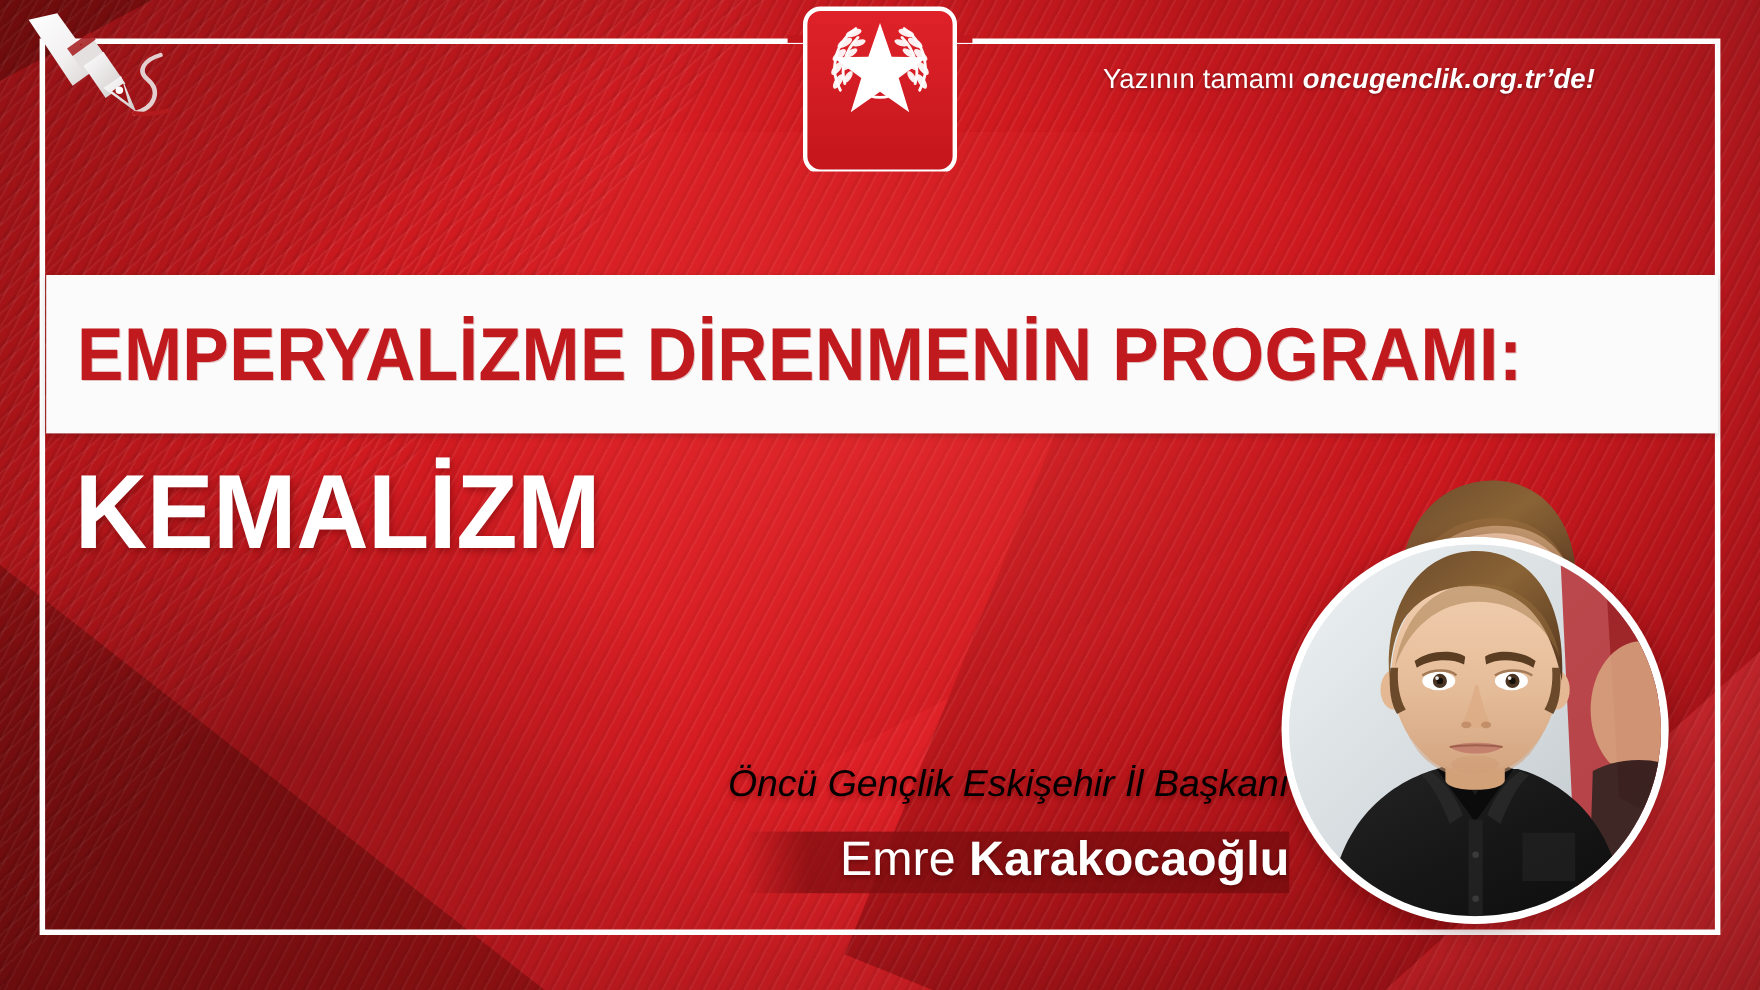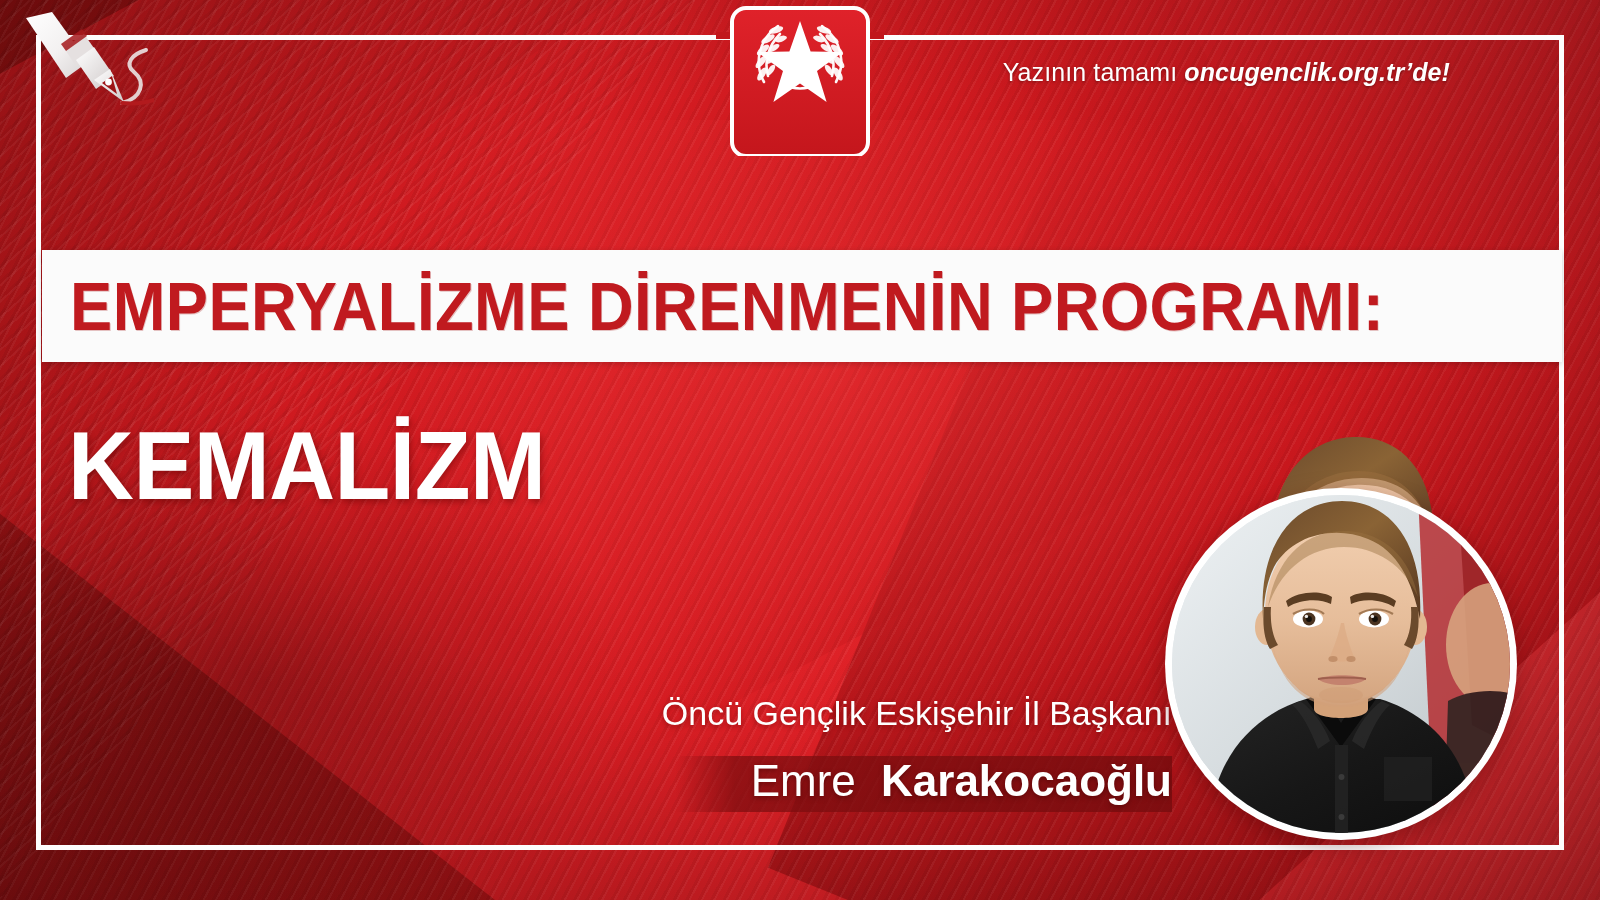--- a/index.html
+++ b/index.html
@@ -133,21 +133,21 @@
     white-space:nowrap;
     text-shadow:0 1px 3px rgba(0,0,0,.35);
     margin-left:13px;
   }
   .site-note b{
     font-weight:700;font-style:italic;
   }
 
   
   .title-band{
-    position:absolute;left:42px;top:250px;width:1520px;height:112px;
+    position:absolute;left:42px;top:250px;width:1520px;height:144px;
     background:#fbfbfb;
     display:flex;align-items:center;
     box-shadow:0 2px 6px rgba(0,0,0,.18);
   }
   .title-band .headline{
     margin-left:28px;
     color:#c01a1f;
     font-weight:700;
     font-size:68px;
     line-height:1;
@@ -171,40 +171,41 @@
     white-space:nowrap;
     text-shadow:2px 3px 7px rgba(90,0,0,.45);
   }
 
   
   .author{
     position:absolute;left:0;top:694px;width:1172px;
     text-align:right;
   }
   .author-role{
-    color:#ffffff;
+    color:#000000;
     font-size:34px;
     line-height:1.12;
     white-space:nowrap;
     text-shadow:0 2px 5px rgba(90,0,0,.45);
+    font-style:italic;
   }
   .author-name-wrap{
     position:absolute;left:675px;top:756px;width:497px;height:56px;
     background:linear-gradient(90deg,rgba(125,13,15,.0) 0%,rgba(125,13,15,.72) 12%,rgba(118,12,14,.80) 100%);
     text-align:right;
   }
   .author-name{
     position:absolute;right:0;top:-4px;
     color:#ffffff;
     font-size:44px;
     line-height:1.3;
     white-space:nowrap;
     text-shadow:0 2px 5px rgba(60,0,0,.5);
   }
-  .author-name b{font-weight:700;margin-left:13px;}
+  .author-name b{font-weight:700;}
 
   
   .portrait{
     position:absolute;left:1165px;top:488px;width:352px;height:352px;
   }
   .portrait-ring{
     position:absolute;inset:0;
     border-radius:50%;
     background:#ffffff;
     box-shadow:0 6px 22px rgba(70,0,0,.35);

